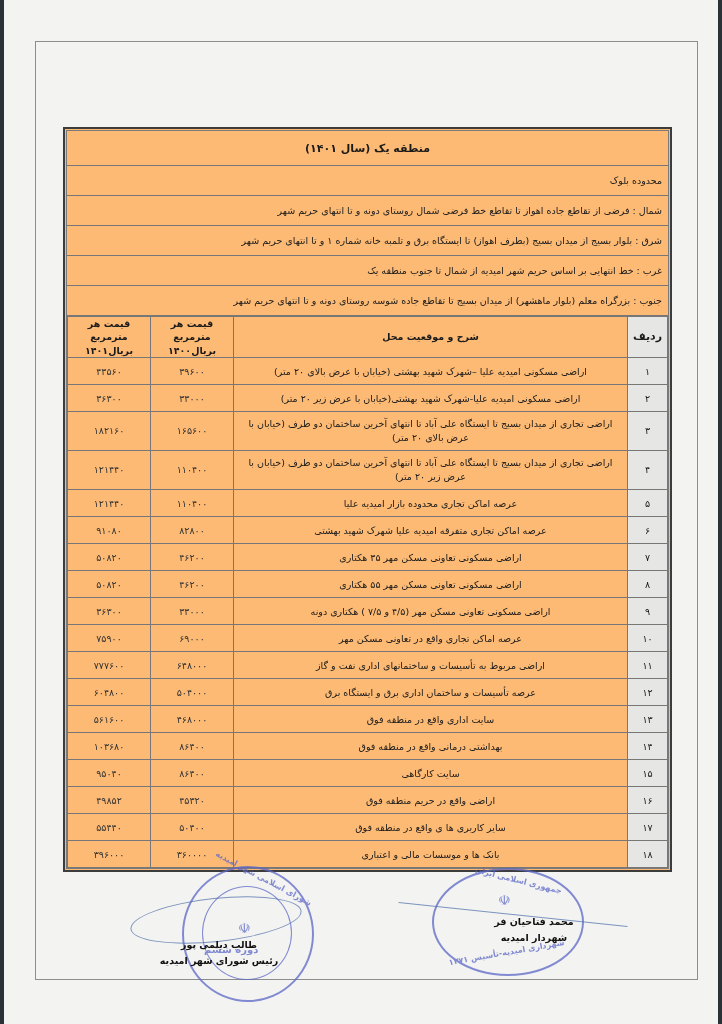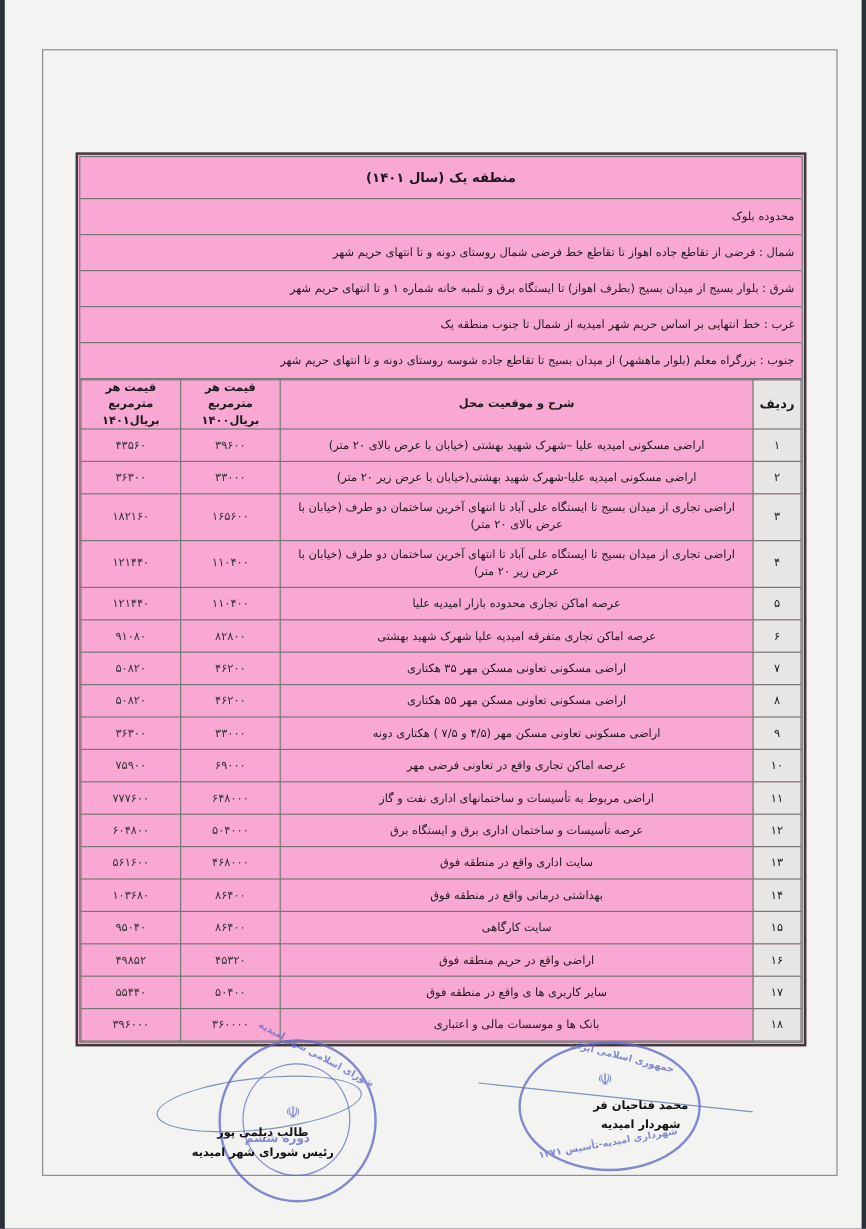--- a/index.html
+++ b/index.html
@@ -13,21 +13,21 @@
     position:absolute; left:4px; top:0; width:714px; height:1024px;
     background:#f3f3f1;
   }
   .frame {
     position:absolute; left:31px; top:41px; width:661px; height:937px;
     border:1px solid #8d8d8d;
   }
   .doc-table {
     position:absolute; left:59px; top:127px; width:609px;
     border:2px solid #3c3c3c; box-sizing:border-box;
-    background:#f9a8d4;
+    background:#fdba74;
     direction:rtl;
   }
   .doc-table .inner { border:1px solid #7a7a7a; margin:1px; }
   .row-full {
     border-bottom:1px solid #777; font-size:9.5px;
     padding:0 6px; display:flex; align-items:center; text-align:right;
   }
   .title-row { height:34px; justify-content:center; font-weight:bold; font-size:11px; }
   .bound-row { height:29px; }
   table.grid { width:100%; border-collapse:collapse; table-layout:fixed; }
@@ -142,21 +142,21 @@
               <td class="price">۵۰۸۲۰</td>
             </tr>
             <tr class="r1">
               <td class="idx">۹</td>
               <td class="desc">اراضی مسکونی تعاونی مسکن مهر (۴/۵ و ۷/۵ ) هکتاری دونه</td>
               <td class="price">۳۳۰۰۰</td>
               <td class="price">۳۶۳۰۰</td>
             </tr>
             <tr class="r1">
               <td class="idx">۱۰</td>
-              <td class="desc">عرصه اماکن تجاری واقع در تعاونی فرضی مهر</td>
+              <td class="desc">عرصه اماکن تجاری واقع در تعاونی مسکن مهر</td>
               <td class="price">۶۹۰۰۰</td>
               <td class="price">۷۵۹۰۰</td>
             </tr>
             <tr class="r1">
               <td class="idx">۱۱</td>
               <td class="desc">اراضی مربوط به تأسیسات و ساختمانهای اداری نفت و گاز</td>
               <td class="price">۶۴۸۰۰۰</td>
               <td class="price">۷۷۷۶۰۰</td>
             </tr>
             <tr class="r1">

